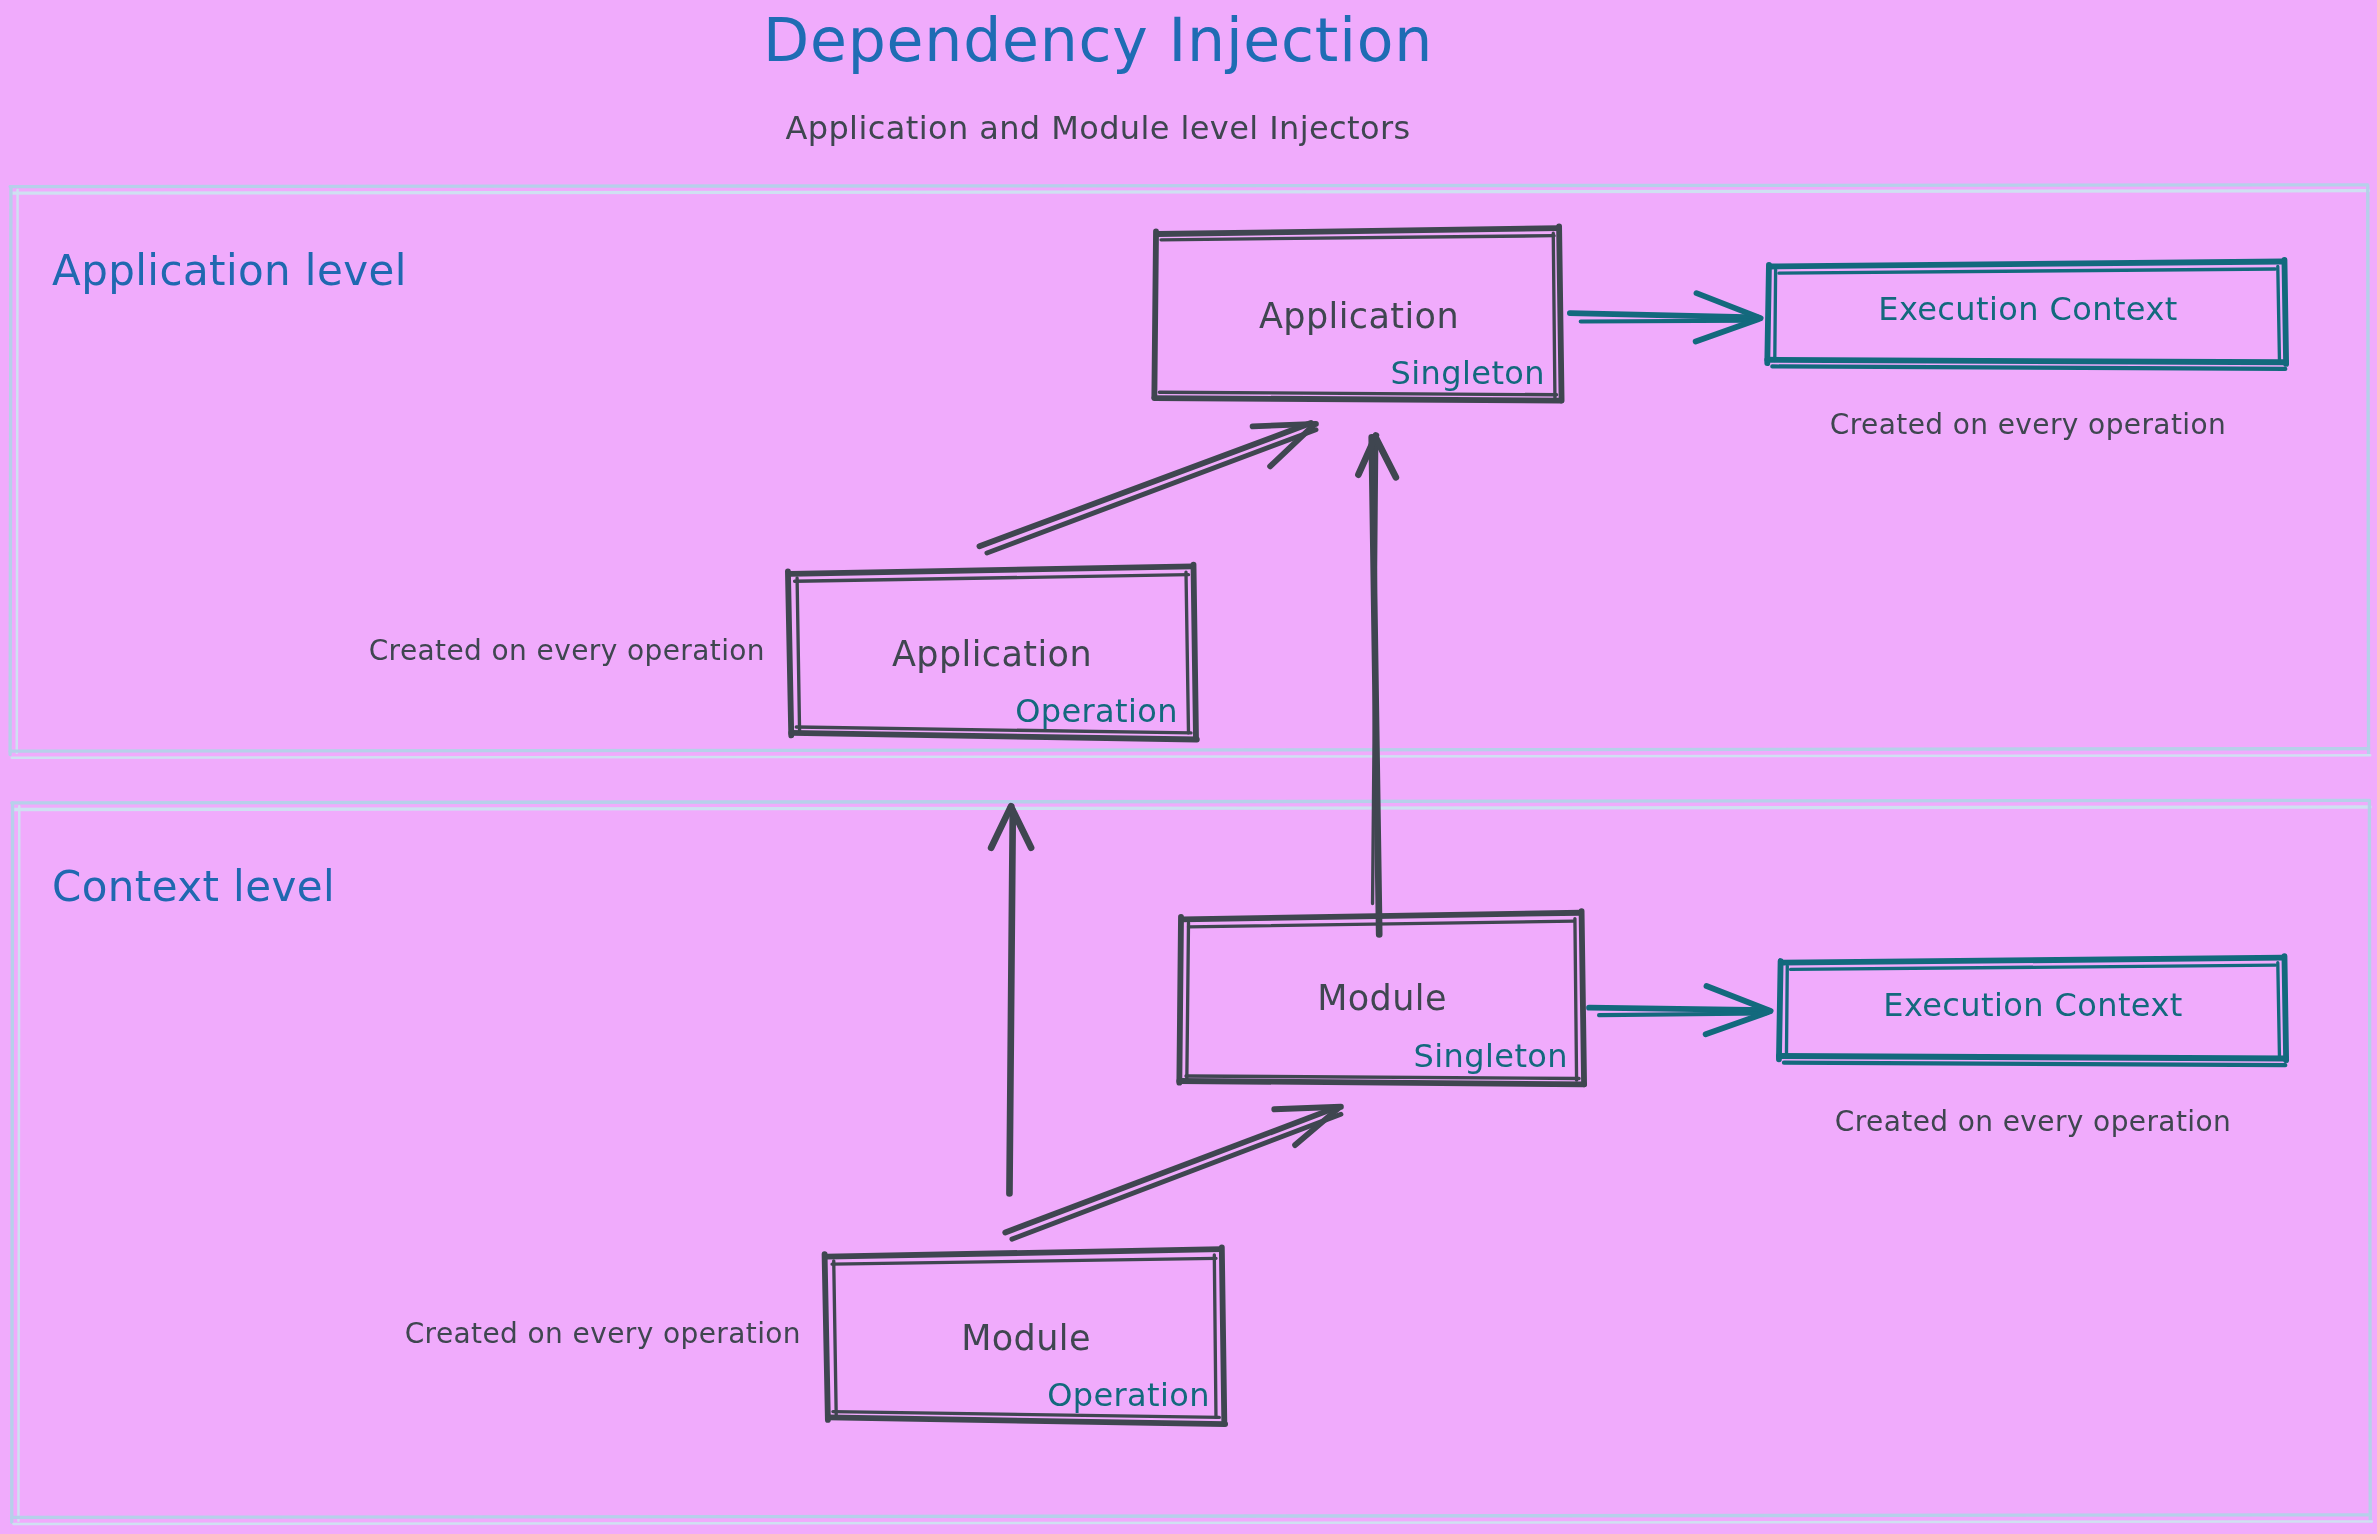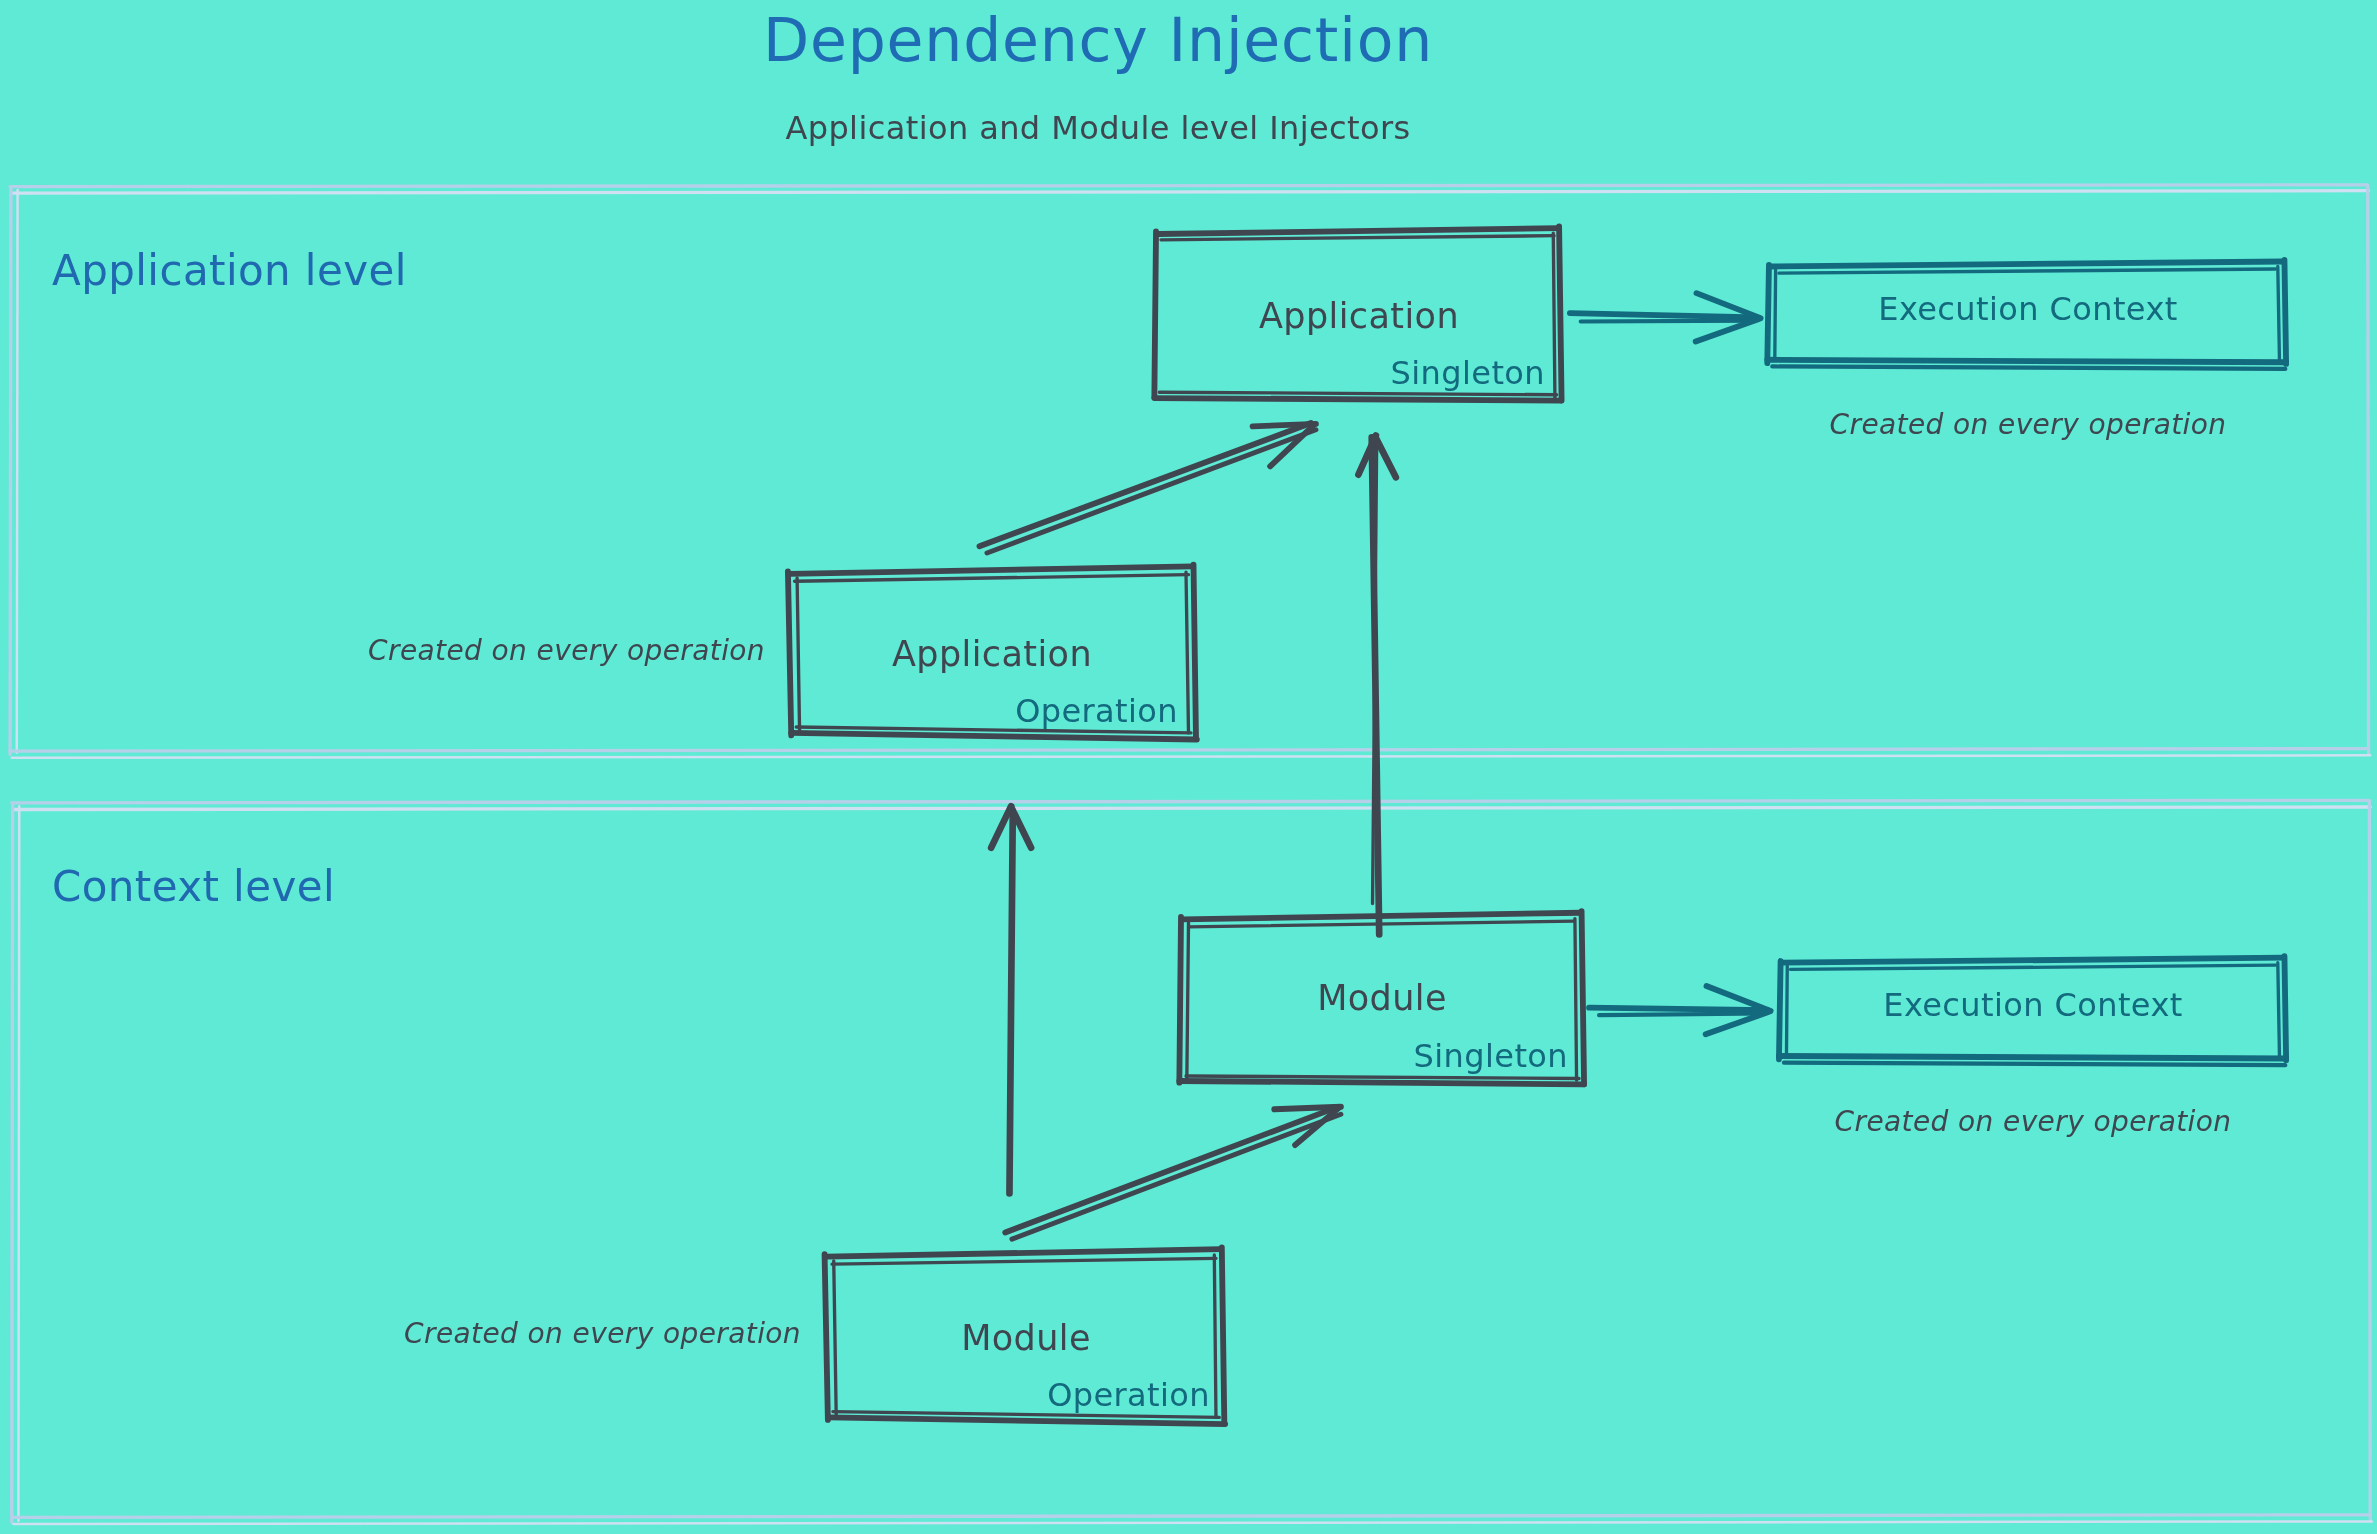--- a/index.html
+++ b/index.html
@@ -7,21 +7,21 @@
     padding: 0;
     background: #ffffff;
   }
   body {
     font-family: "DejaVu Sans", sans-serif;
   }
   #canvas {
     position: relative;
     width: 2377px;
     height: 1534px;
-    background: #5eead4;
+    background: #f0abfc;
     overflow: hidden;
   }
   #sketch-layer {
     position: absolute;
     left: 0; top: 0;
     width: 2377px;
     height: 1534px;
     pointer-events: none;
   }
   .txt {
@@ -58,21 +58,20 @@
   }
   .ec-title {
     font-size: 32px;
     color: #13697d;
     letter-spacing: 0.4px;
   }
   .note {
     font-size: 28px;
     color: #3f4650;
     letter-spacing: 0.4px;
-    font-style: italic;
   }
   .center {
     transform: translateX(-50%);
   }
   .rightal {
     transform: translateX(-100%);
   }
 </style>
 </head>
 <body>

